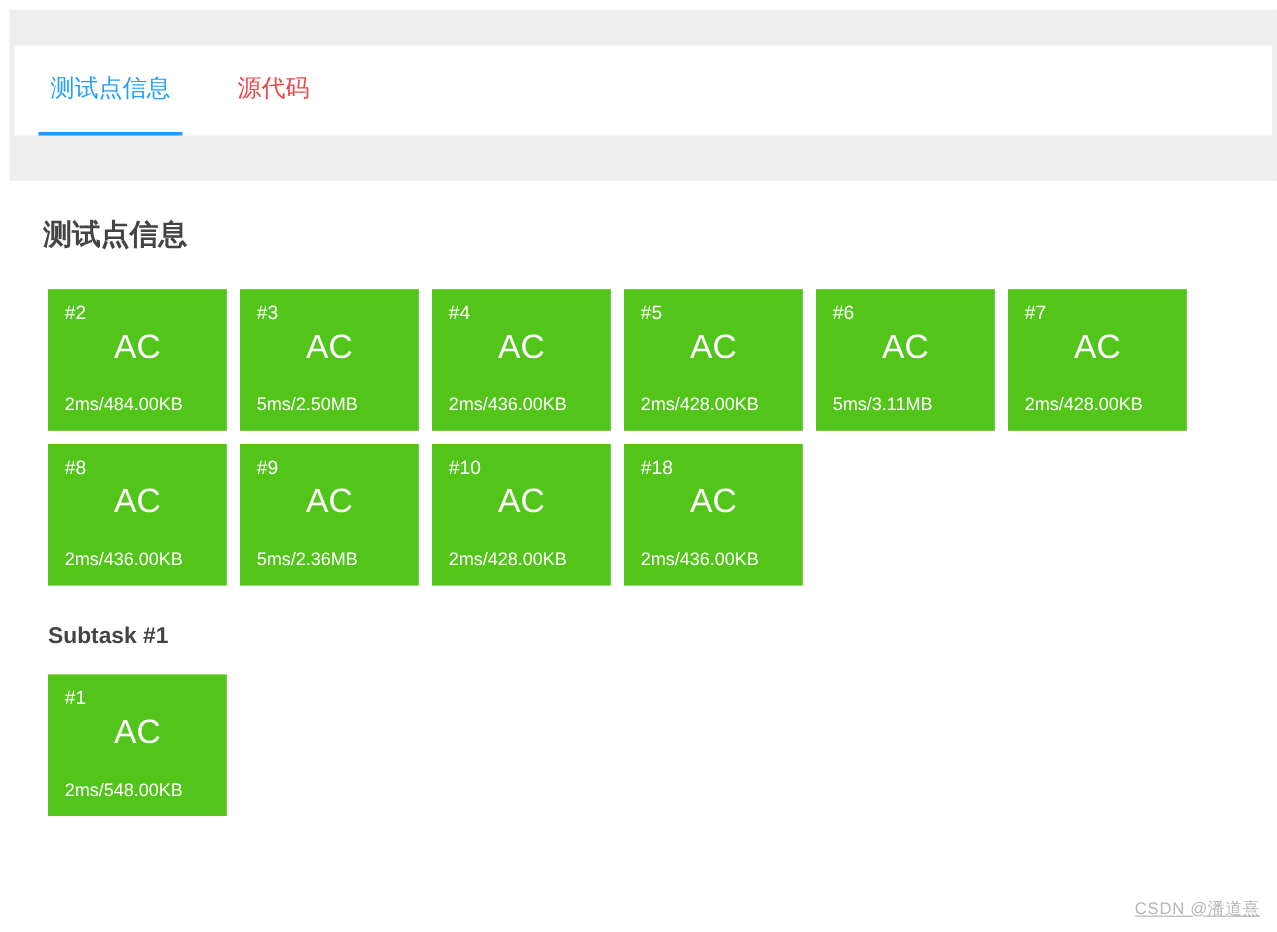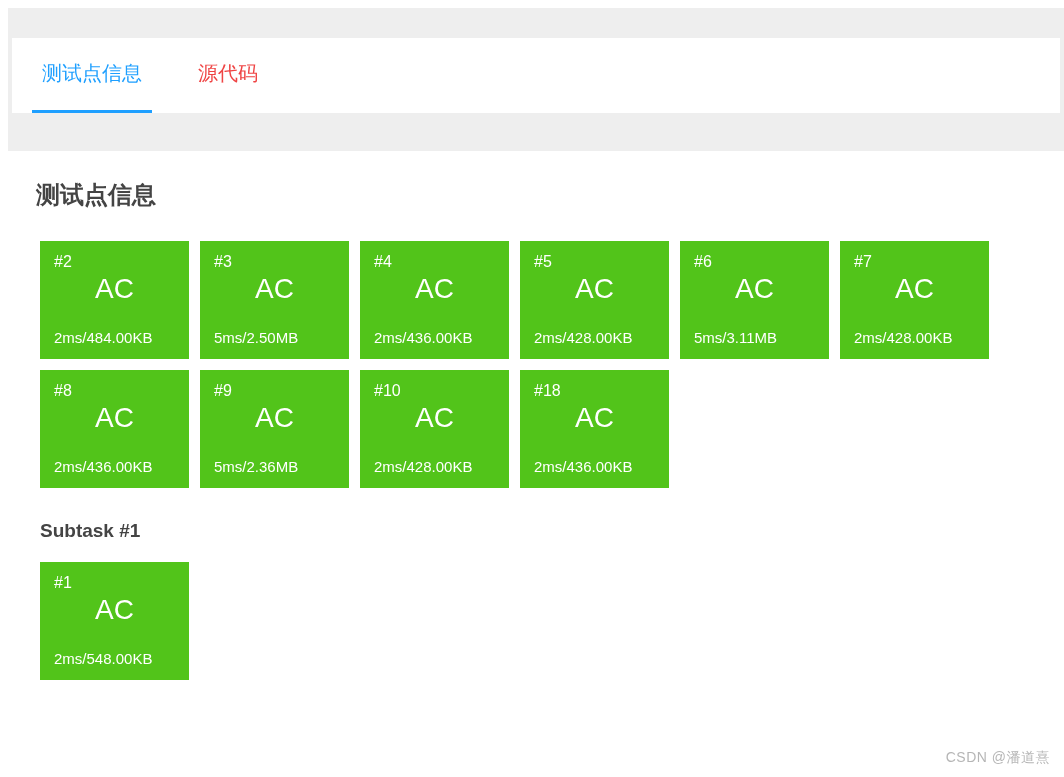--- a/index.html
+++ b/index.html
@@ -93,20 +93,21 @@
     white-space: nowrap;
     margin-top: 16px;
   }
   .watermark {
     position: fixed;
     right: 10px;
     bottom: 6px;
     font-size: 14px;
     color: rgba(120,120,120,0.55);
     letter-spacing: 0.5px;
+    text-decoration: underline;
   }
 </style>
 </head>
 <body>
 
 <div class="header-bg">
   <div class="tabs" id="tabs">
       <div class="tab active">测试点信息</div>
       <div class="tab">源代码</div>
     </div>

